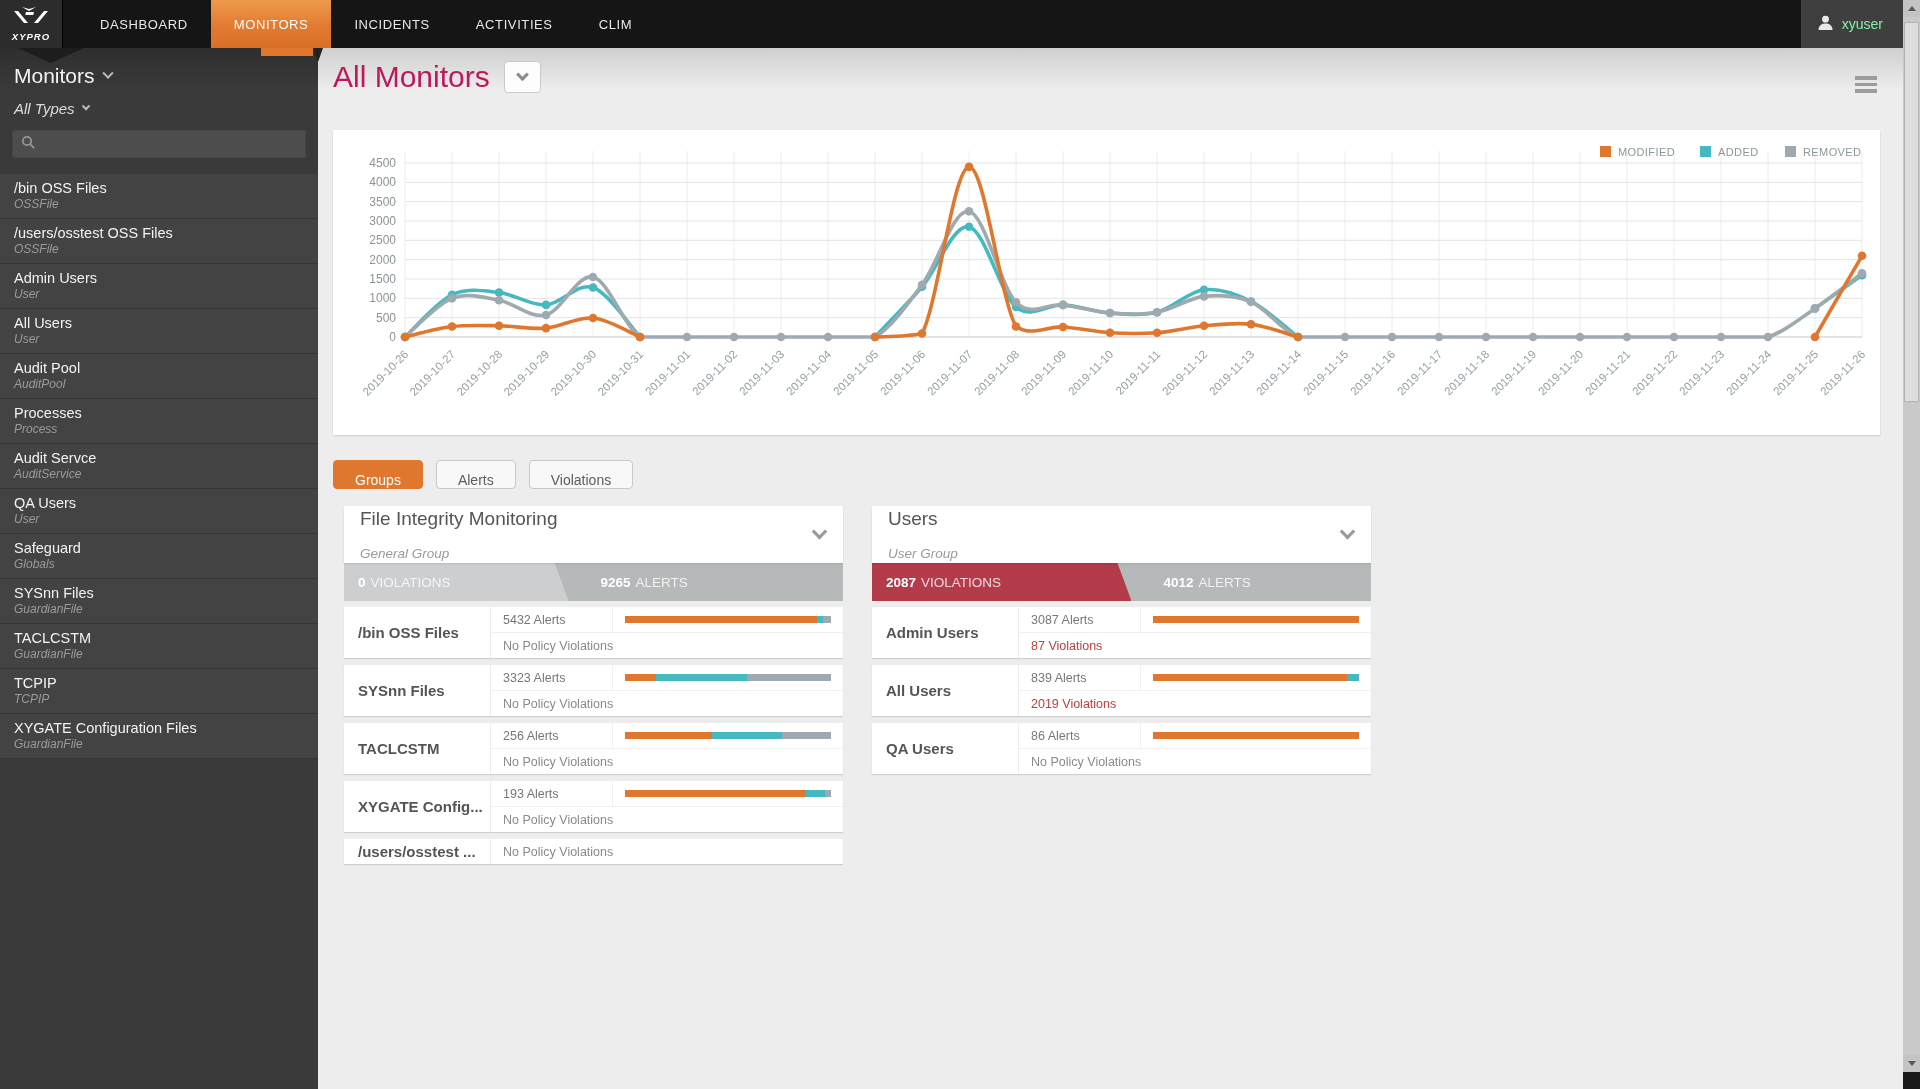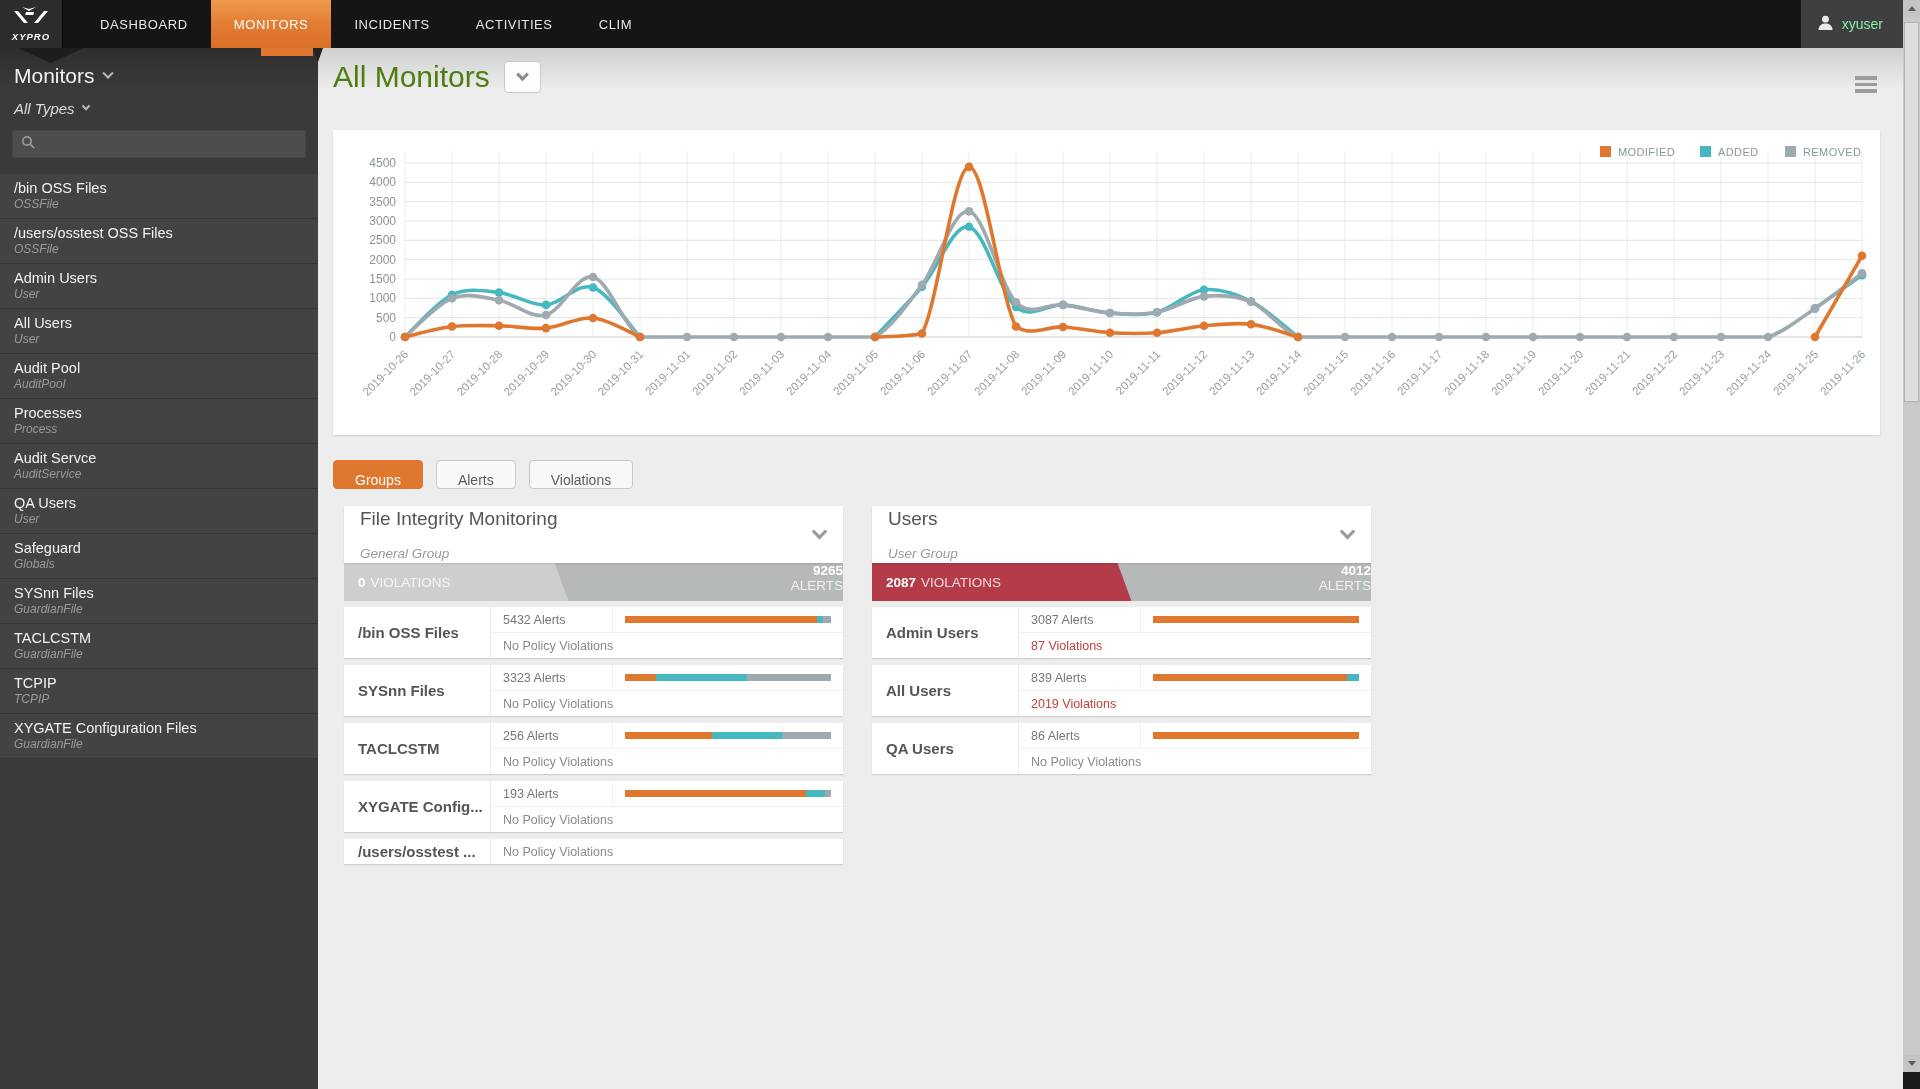--- a/index.html
+++ b/index.html
@@ -36,21 +36,21 @@
 
   
   .chev { display:inline-block; width:8px; height:8px; border-right:2px solid #b9b9b9; border-bottom:2px solid #b9b9b9; transform:rotate(45deg) translate(-2px,-2px); }
   .chev-sm { width:6px; height:6px; }
   .chev-lg { width:11px; height:11px; border-width:3px; border-color:#9a9a9a; }
 
   
   .main { position:absolute; left:318px; top:48px; right:17px; bottom:0; background:#ededed; }
   .main::before { content:""; position:absolute; inset:0 0 auto 0; height:42px; background:linear-gradient(180deg,#cfcfcf,#ededed); }
   .page-title-row { position:absolute; left:15px; top:12px; display:flex; align-items:center; gap:14px; }
-  .page-title { font-size:30px; color:#4d7c0f; font-weight:400; }
+  .page-title { font-size:30px; color:#be185d; font-weight:400; }
   .title-dd-btn { width:37px; height:32px; background:#fdfdfd; border:1px solid #c9c9c9; border-radius:4px; display:flex; align-items:center; justify-content:center; cursor:pointer; }
   .title-dd-btn .chev { border-color:#8a8a8a; border-width:3px; width:9px; height:9px; }
   .hamburger { position:absolute; right:26px; top:28px; width:22px; cursor:pointer; }
   .hamburger div { height:3.5px; background:#9c9c9c; margin-bottom:3px; }
 
   .chart-card { position:absolute; left:15px; top:82px; width:1547px; height:305px; background:#fff; box-shadow:0 1px 2px rgba(0,0,0,.12); }
 
   .tabs { position:absolute; left:15px; top:412px; display:flex; gap:13px; }
   .tab { height:29px; padding:0 21px; border-radius:4px; border:1px solid #c9c9c9; background:#f8f8f8; color:#5c5c5c; font-size:14px; display:flex; align-items:flex-end; cursor:pointer; }
   .tab.active { background:#e0772f; border-color:#e0772f; color:#fff; }
@@ -59,21 +59,21 @@
   .groups-row { position:absolute; left:26px; top:458px; display:flex; gap:29px; }
   .group-card { width:499px; }
   .group-header { background:#fff; height:57px; display:flex; align-items:center; padding:0 18px 0 16px; box-shadow:0 1px 2px rgba(0,0,0,.10); position:relative; z-index:2; }
   .group-head-text { flex:1; }
   .group-title { font-size:19px; color:#555; }
   .group-subtitle { font-size:13.5px; color:#999; font-style:italic; margin-top:16px; }
   .group-banner { position:relative; height:38px; background:#b6b9ba; overflow:hidden; }
   .banner-left { position:absolute; left:0; top:0; bottom:0; clip-path:polygon(0 0, calc(100% - 14px) 0, 100% 100%, 0 100%); display:flex; align-items:center; padding-left:14px; }
   .banner-left.gray { background:#cccecf; }
   .banner-left.red { background:#b43b49; }
-  .banner-right { position:absolute; top:0; bottom:0; left:0; right:0; display:flex; align-items:flex-end;flex-direction:column; }
+  .banner-right { position:absolute; top:0; bottom:0; left:0; right:0; display:flex; align-items:center; }
   .banner-num { font-weight:bold; color:#fff; font-size:13.5px; }
   .banner-word { color:rgba(255,255,255,.8); font-size:13.5px; margin-left:5px; }
   .group-rows { margin-top:6px; }
   .g-row { display:grid; grid-template-columns:147px 1fr; background:#fff; margin-bottom:7px; box-shadow:0 1px 1px rgba(0,0,0,.12); }
   .g-name { display:flex; align-items:center; padding-left:14px; font-weight:bold; color:#555; font-size:15px; border-right:1px solid #ececec; }
   .g-top { display:grid; grid-template-columns:122px 1fr; border-bottom:1px solid #f0f0f0; height:26px; }
   .g-alerts { font-size:12.5px; color:#777; display:flex; align-items:center; padding-left:12px; border-right:1px solid #f0f0f0; }
   .g-barcell { display:flex; align-items:center; padding:0 12px; }
   .g-bar { height:7px; width:100%; display:flex; }
   .g-bar span { height:100%; }

